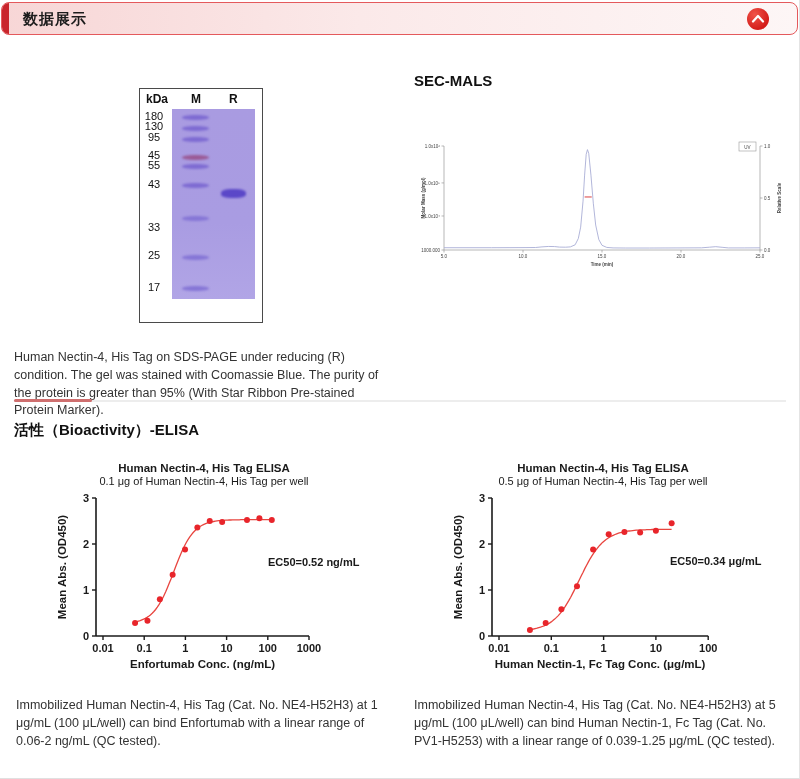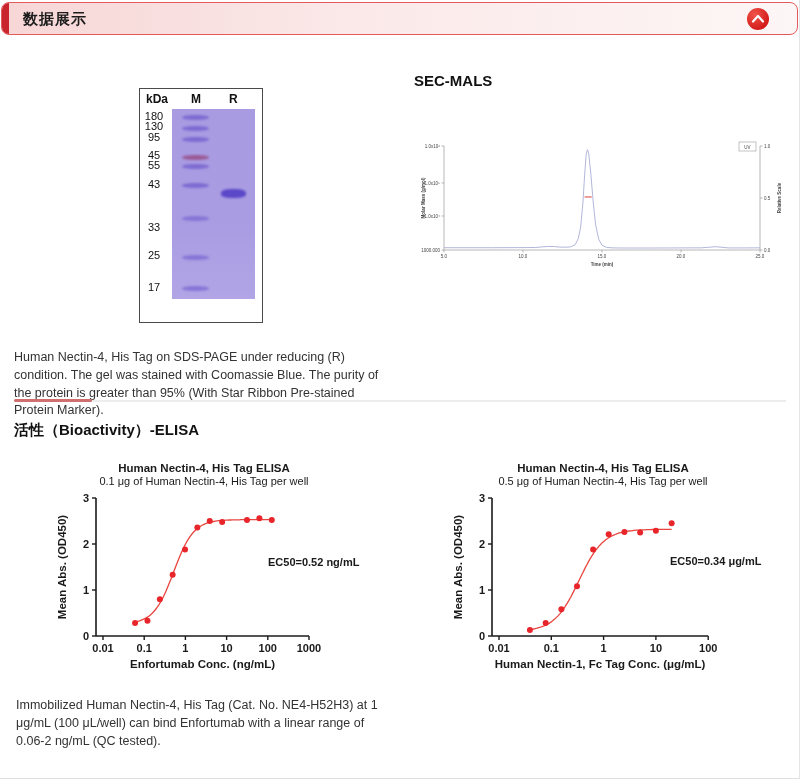--- a/index.html
+++ b/index.html
@@ -220,14 +220,15 @@
         <circle cx="188.66839368032134" cy="76.34" r="3" fill="#e8252b"></circle>
         <circle cx="204.41226245354756" cy="74.04" r="3" fill="#e8252b"></circle>
         <circle cx="220.15613122677377" cy="74.5" r="3" fill="#e8252b"></circle>
         <circle cx="235.89999999999998" cy="72.66" r="3" fill="#e8252b"></circle>
         <circle cx="251.64386877322622" cy="65.29999999999998" r="3" fill="#e8252b"></circle>
         <text x="250" y="107" font-size="11" font-weight="600" fill="#1a1a1a">EC50=0.34 μg/mL</text>
       </svg>
     </div>
 
   <p class="caption" id="cap-elisa1">Immobilized Human Nectin-4, His Tag (Cat. No. NE4-H52H3) at 1 μg/mL (100 μL/well) can bind Enfortumab with a linear range of 0.06-2 ng/mL (QC tested).</p>
+  <p class="caption" id="cap-elisa2">Immobilized Human Nectin-4, His Tag (Cat. No. NE4-H52H3) at 5 μg/mL (100 μL/well) can bind Human Nectin-1, Fc Tag (Cat. No. PV1-H5253) with a linear range of 0.039-1.25 μg/mL (QC tested).</p>
 
 </div>
 
 </body></html>

